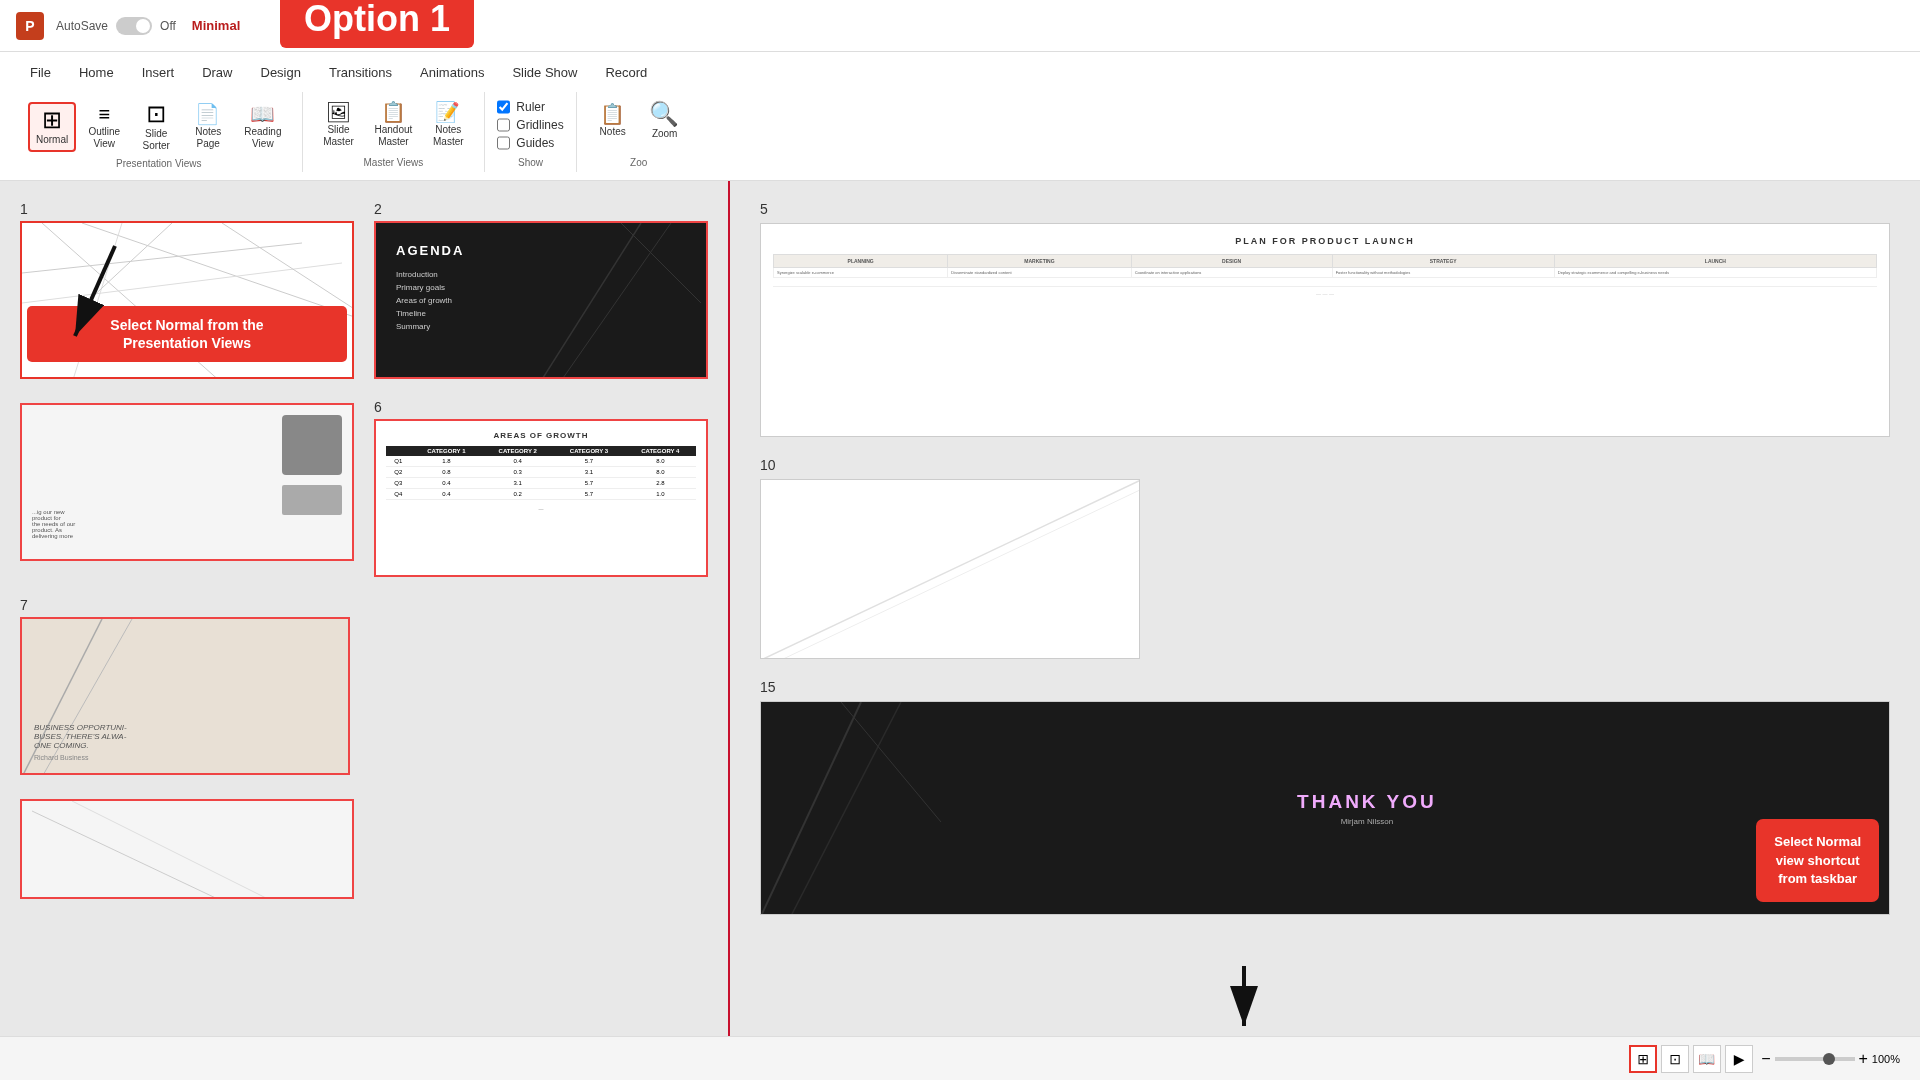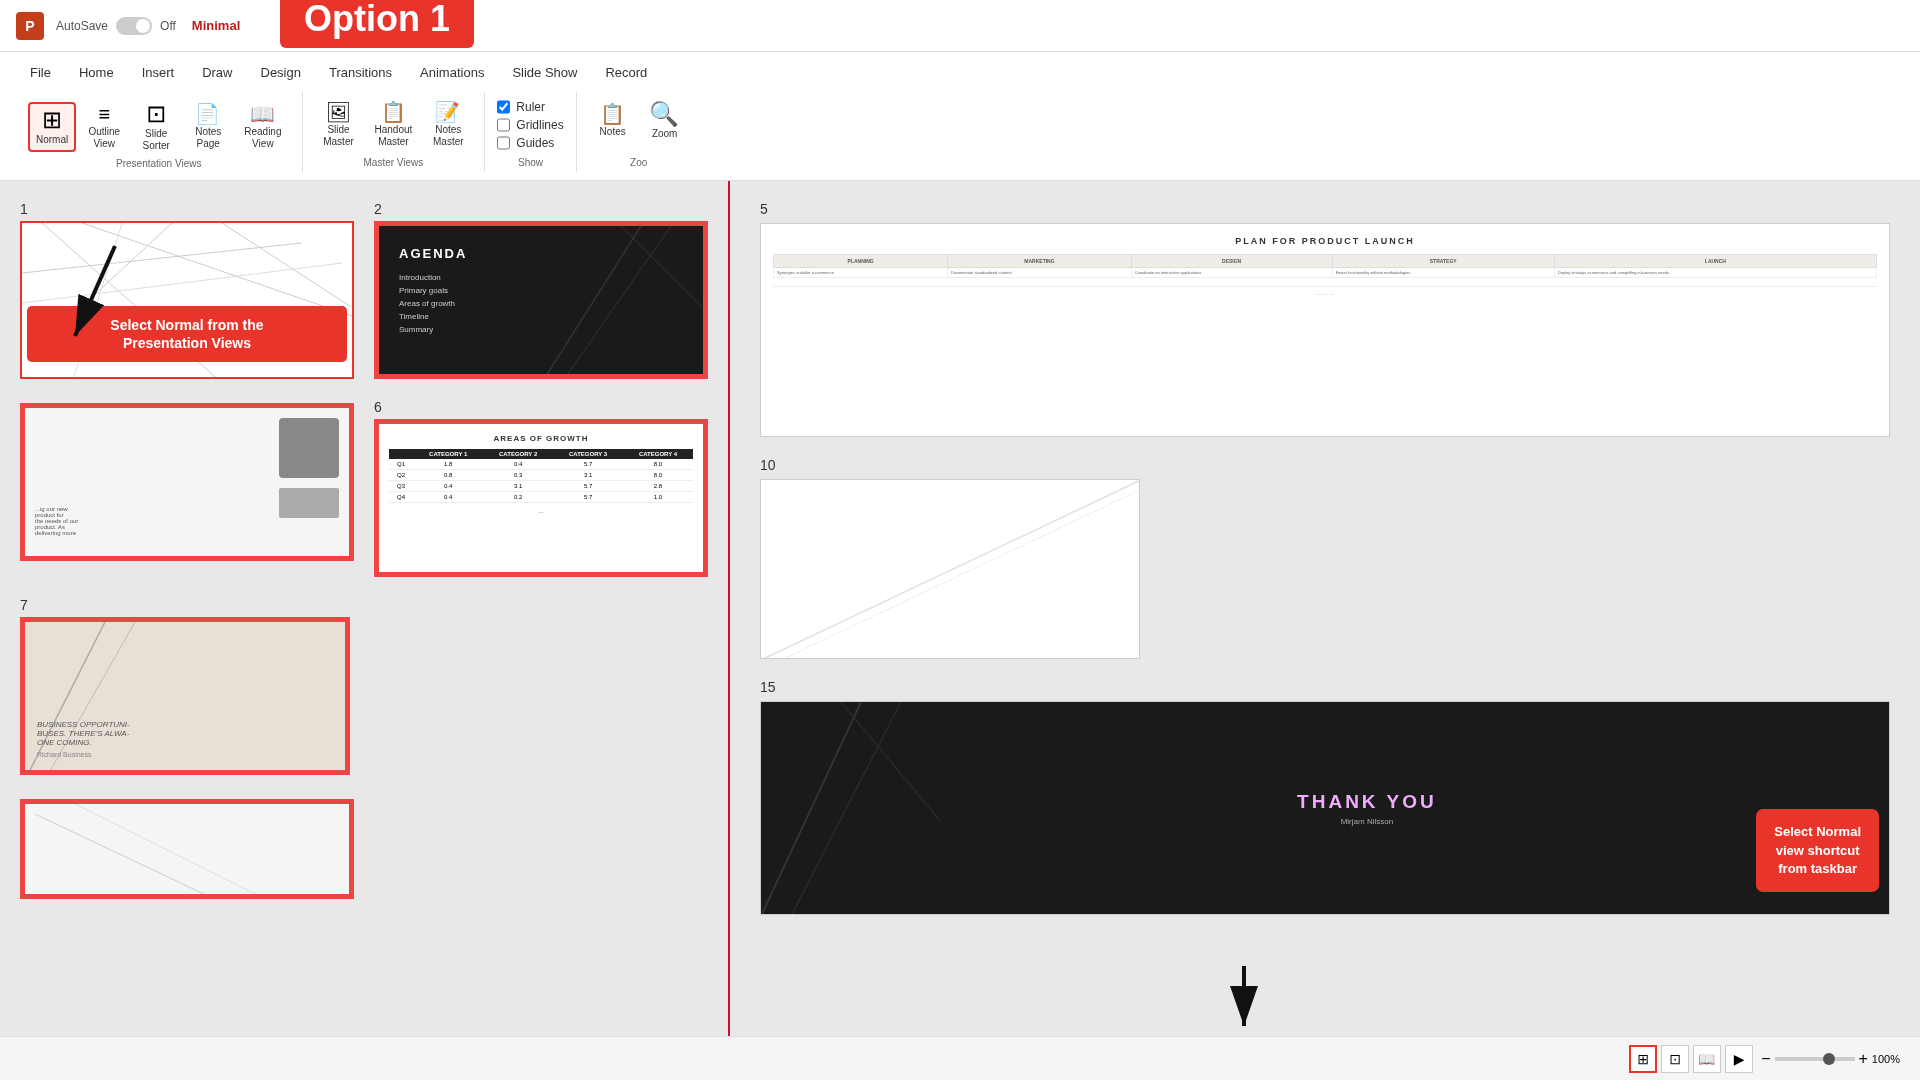--- a/index.html
+++ b/index.html
@@ -166,21 +166,21 @@
     }
     .slide-num {
       font-size: 14px;
       color: #333;
       margin-bottom: 4px;
     }
     .slide-thumb {
       width: 100%;
       aspect-ratio: 16/9;
       background: white;
-      border: 5px solid #ef4444;
+      border: 2px solid #ef4444;
       overflow: hidden;
       position: relative;
     }
     .slide-thumb.dark { background: #1a1a1a; }
     .slide-thumb.selected {
       border: 2px solid #e8342a;
     }
 
     
     .slide-agenda {
@@ -701,21 +701,21 @@
           <svg style="position:absolute;top:0;left:0;width:50%;height:100%;">
             <line x1="100" y1="0" x2="0" y2="214" stroke="#333" stroke-width="2"></line>
             <line x1="140" y1="0" x2="30" y2="214" stroke="#2a2a2a" stroke-width="1.5"></line>
             <line x1="80" y1="0" x2="180" y2="120" stroke="#333" stroke-width="1"></line>
           </svg>
           <div class="thankyou-text-area" style="position:absolute;top:50%;left:50%;transform:translate(-20%, -50%);">
             <h2 style="color:#f0abfc;font-size:19px;letter-spacing:3px;">THANK YOU</h2>
             <div style="color:#aaa;font-size:8px;text-align:center;margin-top:4px;">Mirjam Nilsson</div>
           </div>
 
-          <div style="position:absolute;bottom:22px;right:10px;background:#e8342a;color:white;font-size:13px;font-weight:bold;padding:14px 18px;border-radius:7px;z-index:5;text-align:center;line-height:1.4;">
+          <div style="position:absolute;bottom:12px;right:10px;background:#e8342a;color:white;font-size:13px;font-weight:bold;padding:14px 18px;border-radius:7px;z-index:5;text-align:center;line-height:1.4;">
             Select Normal<br>view shortcut<br>from taskbar
           </div>
         </div>
       </div>
     </div>
   </div>
 </div>
 
 <svg class="taskbar-arrow" width="80" height="80">
   <defs>

